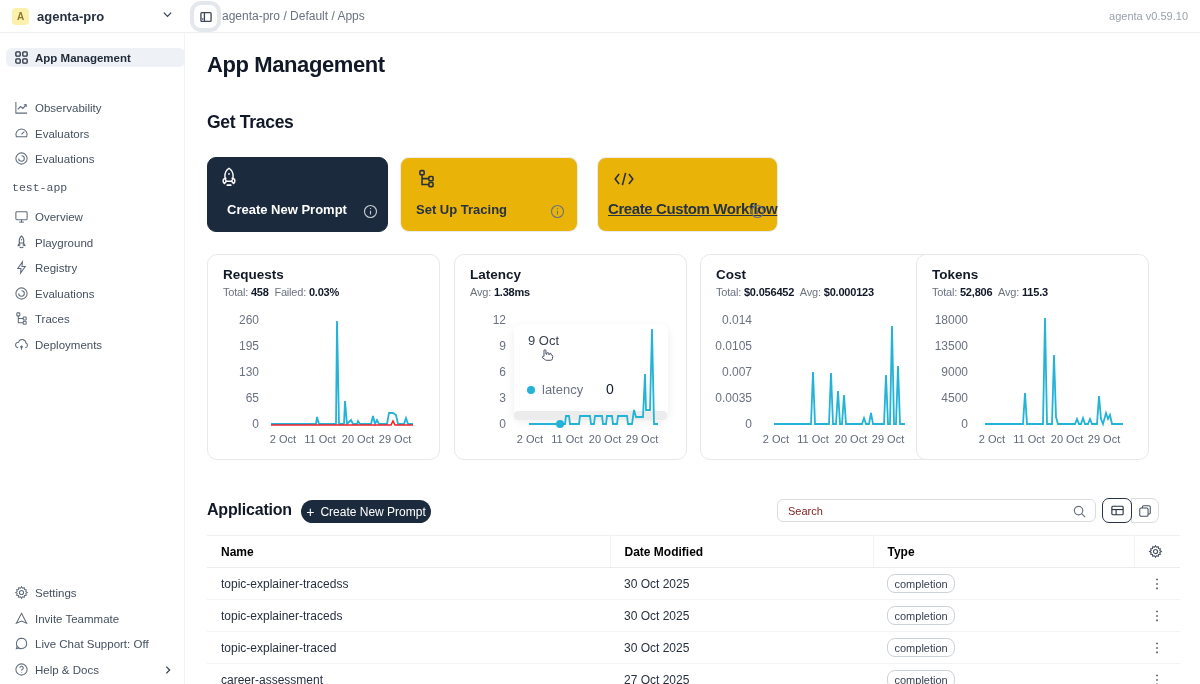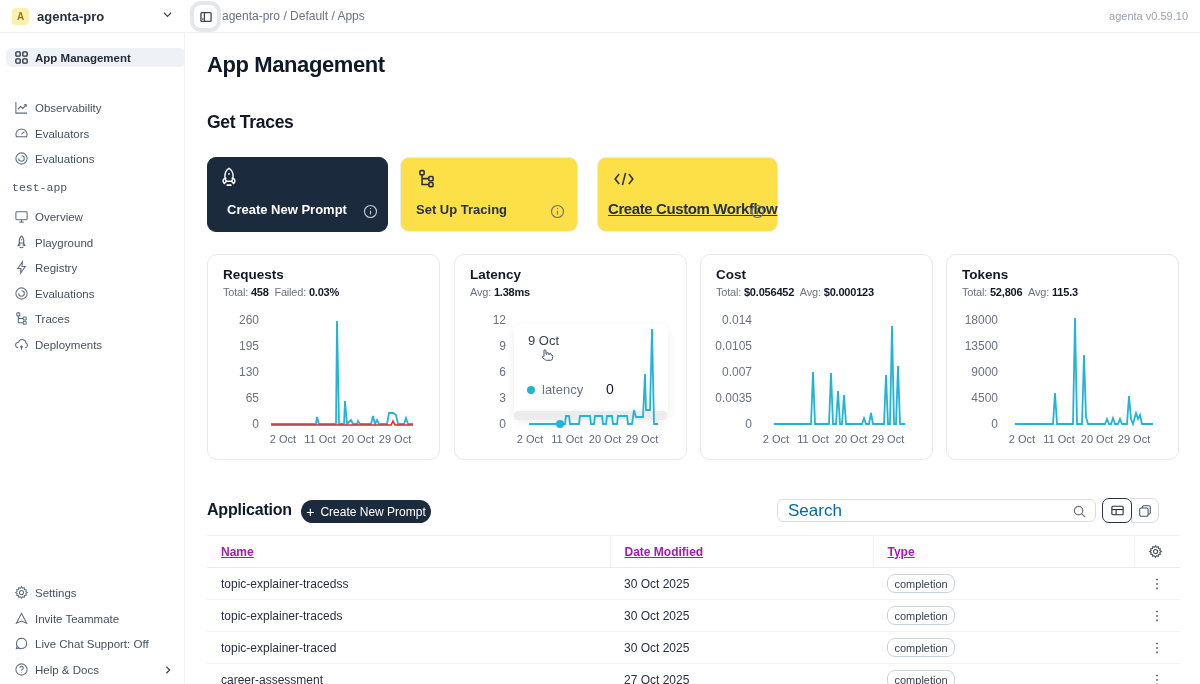--- a/index.html
+++ b/index.html
@@ -23,50 +23,50 @@
     font-size:11.5px; color:#44505f; }
   .nav-item svg { margin-left:8px; margin-right:6px; flex:0 0 auto; }
   .nav-item.active { background:#eef1f5; border-radius:6px; color:#1f2937; font-weight:bold; }
   .nav-label { position:absolute; left:12px; font-size:11.5px; color:#4b5563; }
   .nav-chev { position:absolute; left:157px; margin:0 !important; }
 
   .main { position:absolute; left:185px; top:33px; width:1015px; height:651px; background:#fff; }
   h1.pagetitle { position:absolute; left:22px; top:19px; font-size:22px; font-weight:bold; color:#111827; letter-spacing:-0.4px; }
   h2.section { position:absolute; left:22px; top:79px; font-size:17.5px; font-weight:bold; color:#111827; letter-spacing:-0.3px; }
 
-  .gs-card { position:absolute; top:124px; height:75px; border-radius:9px; background:#fde047; border:1px solid #e9ebee; }
+  .gs-card { position:absolute; top:124px; height:75px; border-radius:9px; background:#eab308; border:1px solid #e9ebee; }
   .gs-card.dark { background:#1b2b3d; border-color:#1b2b3d; color:#fff; }
   .gs-icon { position:absolute; left:15px; top:10px; }
   .gs-label { position:absolute; left:15px; bottom:14px; font-size:13px; font-weight:bold; white-space:nowrap; }
   .gs-card.dark .gs-label { left:19px; }
   .gs-card.light .gs-label { color:#273244; }
   .gs-info { position:absolute; right:12px; bottom:12px; }
 
   .chart-card { position:absolute; top:221px; width:233px; height:206px; border:1px solid #e6e8ec; border-radius:10px; background:#fff; }
   .cc-title { position:absolute; left:15px; top:12px; font-size:13.5px; font-weight:bold; color:#111827; }
   .cc-sub { position:absolute; left:15px; top:31px; font-size:11px; letter-spacing:-0.2px; color:#6b7280; }
   .cc-sub b { color:#111827; }
   .cc-plot { position:absolute; left:0; top:52px; z-index:3; }
 
   
   .app-title { position:absolute; left:22px; top:468px; font-size:16px; font-weight:bold; color:#111827; letter-spacing:-0.2px; }
   .cnp-btn { position:absolute; left:116px; top:467px; width:130px; height:23px; background:#1b2b3d;
     border-radius:12px; color:#fff; font-size:12px; display:flex; align-items:center; justify-content:center; gap:6px; }
   .search { position:absolute; left:592px; top:466px; width:319px; height:23px; border:1px solid #d9dce1;
-    border-radius:6px; font-size:17px; color:#0369a1; display:flex; align-items:center; padding:0 10px; }
+    border-radius:6px; font-size:11px; color:#7f1d1d; display:flex; align-items:center; padding:0 10px; }
   .search .mag { position:absolute; right:8px; top:4px; }
   .viewtoggle { position:absolute; left:917px; top:465px; width:57px; height:25px; }
   .vt-left { position:absolute; left:0; top:0; width:30px; height:25px; border:1.5px solid #273244; border-radius:7px; background:#fff;
     display:flex; align-items:center; justify-content:center; z-index:2; }
   .vt-right { position:absolute; left:29px; top:0; width:28px; height:25px; border:1px solid #d9dce1; border-radius:0 7px 7px 0; background:#fff;
     display:flex; align-items:center; justify-content:center; }
 
   table.apps { position:absolute; left:22px; top:502px; width:973px; border-collapse:collapse; font-size:12px; }
-  table.apps th { font-size:12px; font-weight:bold; color:#a21caf; text-align:left; padding:0 14px; height:27px;
-    border-top:1px solid #f0f0f2; border-bottom:1px solid #eaecef; border-right:1px solid #f2f3f5;text-decoration:underline; }
+  table.apps th { font-size:12px; font-weight:bold; color:#000000; text-align:left; padding:0 14px; height:27px;
+    border-top:1px solid #f0f0f2; border-bottom:1px solid #eaecef; border-right:1px solid #f2f3f5; }
   table.apps th:last-child { border-right:none; }
   table.apps td { padding:0 14px; height:32px; color:#27303f; border-bottom:1px solid #f2f3f5; }
   .chip { display:inline-block; border:1px solid #ccd2d9; border-radius:8px; padding:2.5px 6.5px; font-size:11px; color:#374151; background:#fff; }
   .dots { color:#44505f; font-size:13px; letter-spacing:0; text-align:center; }
 
   .tooltip { position:absolute; left:59px; top:69px; width:154px; height:94px; background:rgba(255,255,255,0.96);
     border-radius:8px; box-shadow:0 3px 10px rgba(0,0,0,0.08); z-index:1; }
   .tt-date { position:absolute; left:13px; top:6px; font-size:13px; color:#374151; }
   .tt-row { position:absolute; left:13px; top:55px; font-size:13px; color:#6b7280; display:flex; align-items:center; }
   .tt-dot { width:8px; height:8px; border-radius:50%; background:#23b3d7; margin-right:7px; }
@@ -319,21 +319,21 @@
       <g font-size="11" fill="#60697a" text-anchor="middle">
         <text x="75" y="136">2 Oct</text>
           <text x="112" y="136">11 Oct</text>
           <text x="150" y="136">20 Oct</text>
           <text x="187" y="136">29 Oct</text>
       </g>
       <polyline fill="none" stroke="#23b3d7" stroke-width="1.8" points="73,117 110,117 112,65 114,117 128,117 130,66 132,117 135,117 137,84 139,117 141,117 143,88 145,117 161,117 163,111 165,117 168,117 170,106 172,117 183,117 185,68 187,117 189,117 191,19 193,117 195,117 197,59 199,117 204,117"></polyline>
     </svg>
   </div>
 
-  <div class="chart-card" style="left:761px;padding-left:36px;">
+  <div class="chart-card" style="left:731px;padding-left:36px;">
     <div class="cc-title">Tokens</div>
     <div class="cc-sub">Total: <b>52,806</b> &nbsp;Avg: <b>115.3</b></div>
     <svg class="cc-plot" width="233" height="145" viewBox="0 0 233 145">
       <g font-size="12" fill="#6b7280" text-anchor="end">
         <text x="51" y="17">18000</text>
           <text x="51" y="43">13500</text>
           <text x="51" y="69">9000</text>
           <text x="51" y="95">4500</text>
           <text x="51" y="121">0</text>
       </g>

